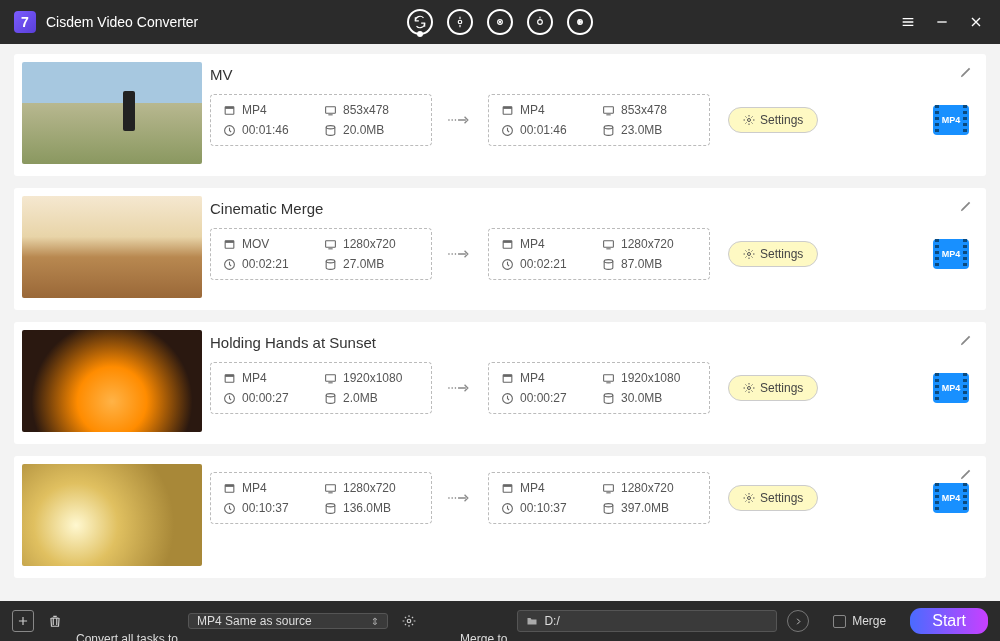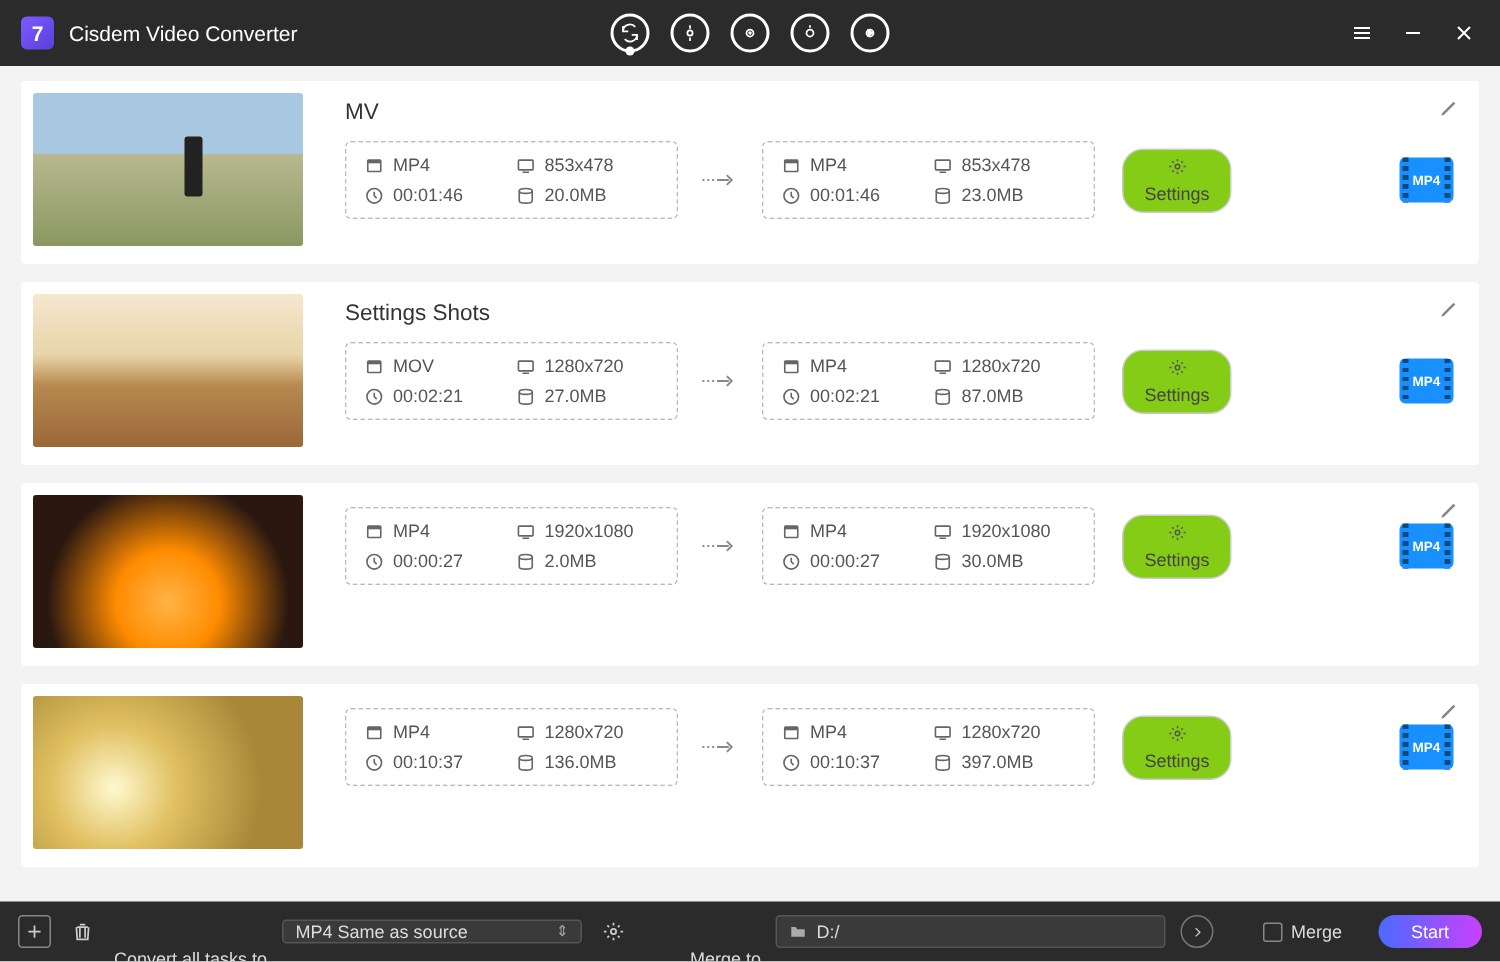--- a/index.html
+++ b/index.html
@@ -23,34 +23,34 @@
 .list::-webkit-scrollbar-thumb { background: #c0c0c0; border-radius: 4px; }
 
 .item { display: flex; align-items: stretch; background: #fff; border-radius: 3px; margin-bottom: 12px; padding: 8px 10px 12px 8px; position: relative; min-height: 110px; }
 .thumb { width: 180px; height: 102px; border-radius: 2px; flex-shrink: 0; background-size: cover; background-position: center; }
 .thumb.mv { background: linear-gradient(180deg,#a7c8e0 0%,#a7c8e0 40%,#b8b890 40%,#8a9860 100%); position: relative; }
 .thumb.mv::after { content:""; position:absolute; left:56%; top:28%; width:12px; height:40px; background:#222; border-radius:2px; }
 .thumb.cin { background: linear-gradient(180deg,#f5e8d0 0%,#e8d4a8 40%,#b88850 60%,#9a6838 100%); }
 .thumb.sun { background: radial-gradient(circle at 50% 70%, #ffb347 0%, #ff8c00 30%, #2a1810 70%); }
 .thumb.fld { background: radial-gradient(circle at 30% 60%, #fff8d0 0%, #e0c060 30%, #a88838 70%); }
 
-.content { flex: 1; padding-left: 28px; display: flex; flex-direction: column; }
+.content { flex: 1; padding-left: 8px; display: flex; flex-direction: column; }
 .title-row { display: flex; align-items: center; height: 24px; }
 .title { font-size: 15px; color: #333; }
 .edit-icon { position: absolute; right: 12px; top: 10px; cursor: pointer; color: #888; }
 .edit-icon svg { width: 15px; height: 15px; fill: #888; }
 
 .specs-row { display: flex; align-items: center; margin-top: 8px; }
 .spec-box { border: 1px dashed #bbb; border-radius: 4px; padding: 8px 12px; width: 222px; flex-shrink: 0; }
 .spec-grid { display: grid; grid-template-columns: 1fr 1fr; row-gap: 6px; column-gap: 6px; }
 .spec-cell { display: flex; align-items: center; gap: 6px; font-size: 12px; color: #555; }
 .spec-cell svg { width: 13px; height: 13px; flex-shrink: 0; fill: #666; }
 .arrow { width: 56px; display: flex; align-items: center; justify-content: center; flex-shrink: 0; }
 .arrow svg { width: 26px; height: 14px; }
-.settings-btn { margin-left: 18px; border: 1px solid #ccc; border-radius: 14px; padding: 5px 14px; font-size: 12px; color: #444; display: flex; align-items: center; gap: 5px; cursor: pointer; background: #84cc16; flex-shrink: 0; flex-direction: column; }
+.settings-btn { margin-left: 18px; border: 1px solid #ccc; border-radius: 14px; padding: 5px 14px; font-size: 12px; color: #444; display: flex; align-items: center; gap: 5px; cursor: pointer; background: #fef9c3; flex-shrink: 0; }
 .settings-btn svg { width: 12px; height: 12px; fill: #555; }
 .fmt-icon { margin-left: auto; width: 38px; height: 36px; display: flex; align-items: center; justify-content: center; cursor: pointer; flex-shrink: 0; margin-right: 6px; }
 .fmt-badge { width: 36px; height: 30px; background: #1890ff; border-radius: 4px; display:flex; align-items:center; justify-content:center; color:#fff; font-size:9px; font-weight:700; position:relative; }
 .fmt-badge::before, .fmt-badge::after { content:""; position:absolute; top:0; bottom:0; width:4px; background: repeating-linear-gradient(#0a4a80 0 3px, transparent 3px 6px); }
 .fmt-badge::before { left: 2px; }
 .fmt-badge::after { right: 2px; }
 
 
 .footer { height: 40px; background: #2b2b2b; display: flex; align-items: center; padding: 0 12px; color: #ddd; font-size: 12px; gap: 10px; }
 .footer-btn { width: 22px; height: 22px; border: 1px solid #888; border-radius: 3px; display:flex; align-items:center; justify-content:center; cursor:pointer; color:#ccc; }
@@ -60,21 +60,21 @@
 .select { background: #3a3a3a; border: 1px solid #555; border-radius: 3px; color: #ddd; font-size: 12px; padding: 3px 8px; height: 16px; cursor:pointer; display:flex; align-items:center; position: relative; }
 .select.format { width: 200px; }
 .select.format::after { content: "⇕"; position: absolute; right: 8px; color: #aaa; font-size: 10px; }
 .path-input { background: #3a3a3a; border: 1px solid #555; border-radius: 3px; color: #ddd; font-size: 12px; padding: 3px 8px; height: 22px; width: 260px; display:flex; align-items:center; gap:6px; }
 .path-input svg { width:12px; height:12px; fill:#aaa; }
 .go-btn { width:22px; height:22px; border-radius:50%; border:1px solid #777; display:flex; align-items:center; justify-content:center; cursor:pointer; }
 .go-btn svg { width:11px; height:11px; stroke:#ccc; fill:none; stroke-width:2; }
 .spacer { flex: 1; }
 .merge { display:flex; align-items:center; gap:6px; cursor:pointer; }
 .merge-check { width:13px; height:13px; border:1px solid #888; border-radius:2px; }
-.start-btn { background: linear-gradient(90deg,#4a6bff,#c840ff); color:#fff; border:none; border-radius:11px; padding: 4px 22px; font-size:12px; cursor:pointer; margin-left: 14px; }
+.start-btn { background: linear-gradient(90deg,#4a6bff,#c840ff); color:#fff; border:none; border-radius:11px; padding: 4px 22px; font-size:16px; cursor:pointer; margin-left: 14px; }
 </style>
 </head>
 <body>
 
 <div class="header">
   <div class="logo-box">7</div>
   <div class="app-title">Cisdem Video Converter</div>
   <div class="mode-icons">
     <div class="mode-icon" style="position:relative">
       <svg viewBox="0 0 24 24">
@@ -217,21 +217,21 @@
       </div>
     </div>
     <div class="edit-icon"><svg viewBox="0 0 24 24">
           <path d="M3 21l3-1 12-12-2-2L4 18l-1 3zM15 5l4 4"></path>
         </svg></div>
   </div>
     <div class="item">
     <div class="thumb cin"></div>
     <div class="content">
       <div class="title-row">
-        <span class="title">Settings Shots</span>
+        <span class="title">Cinematic Merge</span>
       </div>
       <div class="specs-row">
         <div class="spec-box">
     <div class="spec-grid">
       <div class="spec-cell">
                 <svg viewBox="0 0 24 24">
                   <rect x="4" y="5" width="16" height="14" rx="1" fill="none" stroke="#666" stroke-width="2"></rect>
                   <rect x="4" y="5" width="16" height="4" fill="#666"></rect>
                 </svg>
                 <span>MOV</span>
@@ -308,20 +308,23 @@
           </div>
       </div>
     </div>
     <div class="edit-icon"><svg viewBox="0 0 24 24">
           <path d="M3 21l3-1 12-12-2-2L4 18l-1 3zM15 5l4 4"></path>
         </svg></div>
   </div>
     <div class="item">
     <div class="thumb sun"></div>
     <div class="content">
+      <div class="title-row">
+        <span class="title">Holding Hands at Sunset</span>
+      </div>
       <div class="specs-row">
         <div class="spec-box">
     <div class="spec-grid">
       <div class="spec-cell">
                 <svg viewBox="0 0 24 24">
                   <rect x="4" y="5" width="16" height="14" rx="1" fill="none" stroke="#666" stroke-width="2"></rect>
                   <rect x="4" y="5" width="16" height="4" fill="#666"></rect>
                 </svg>
                 <span>MP4</span>
               </div>

